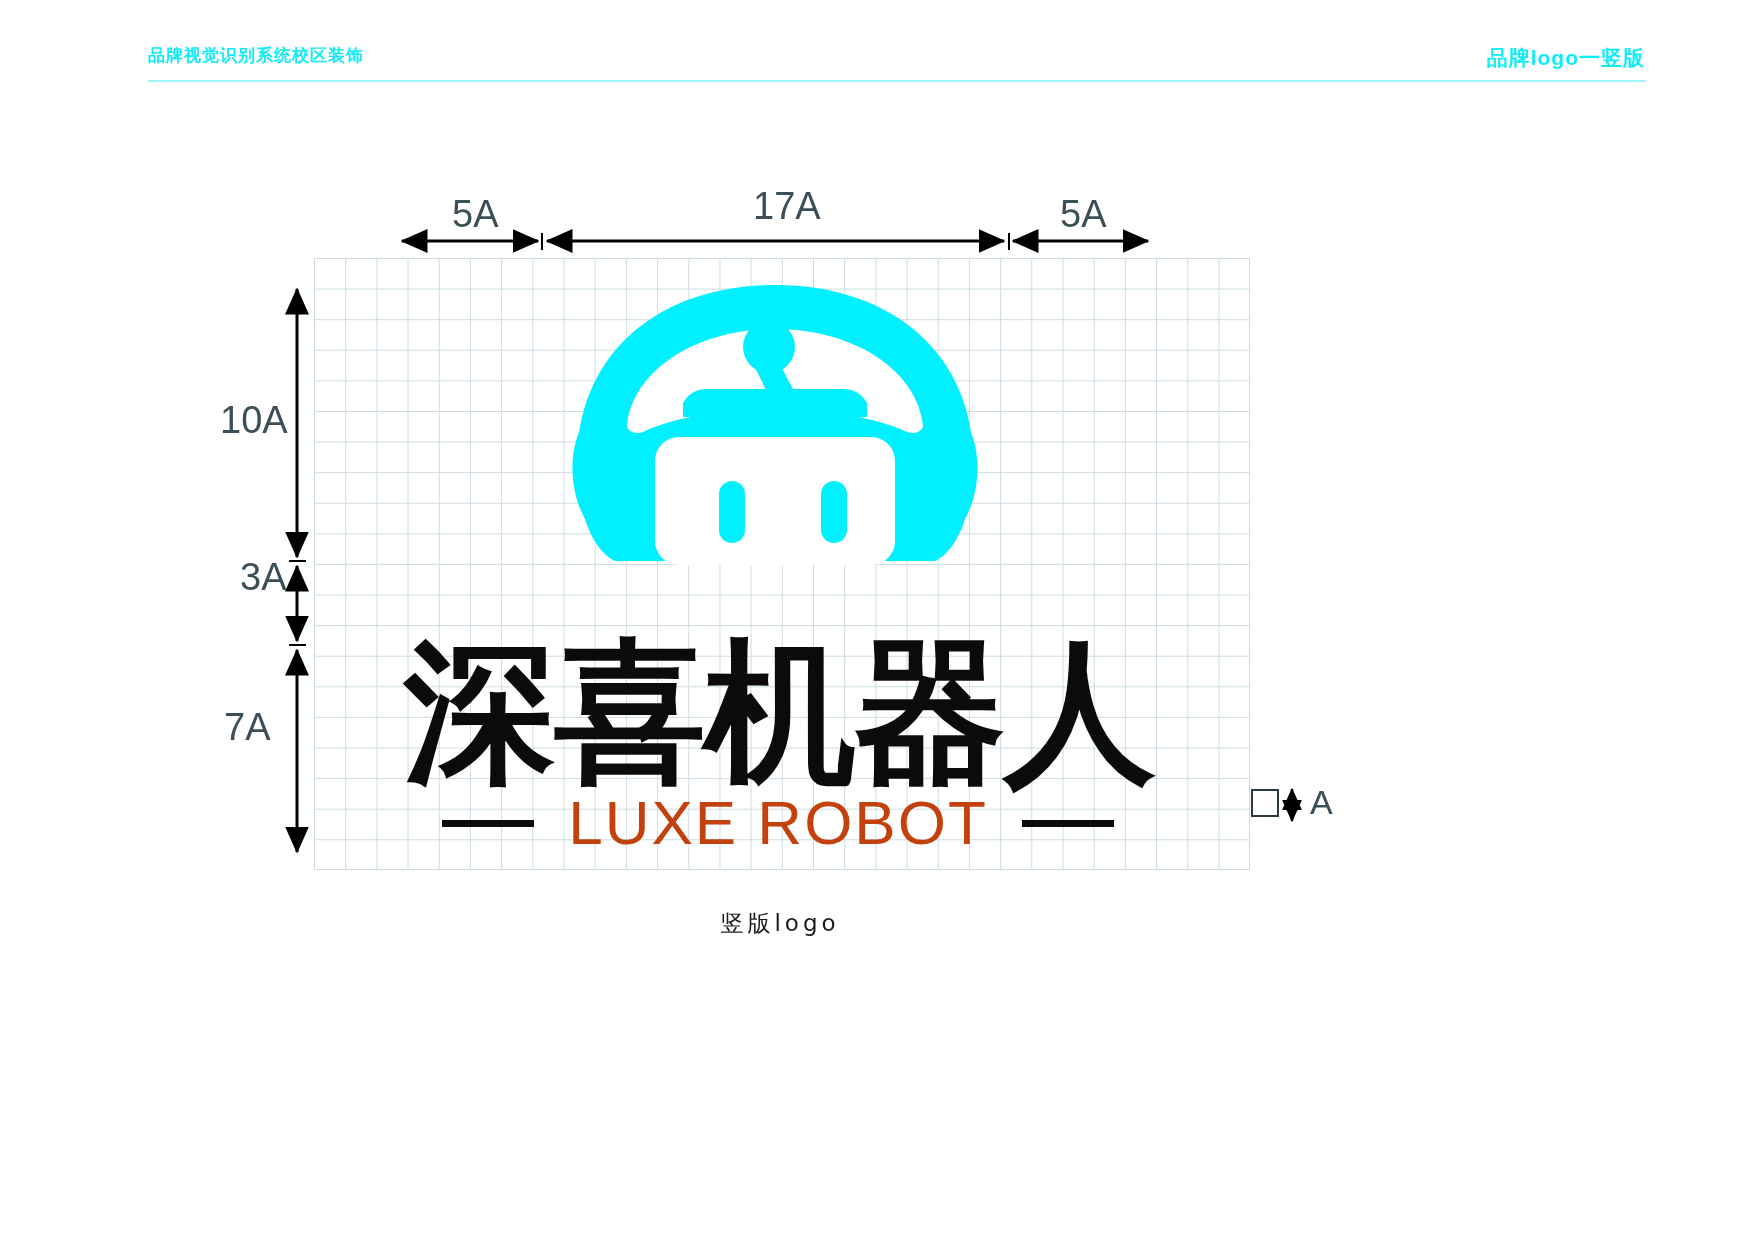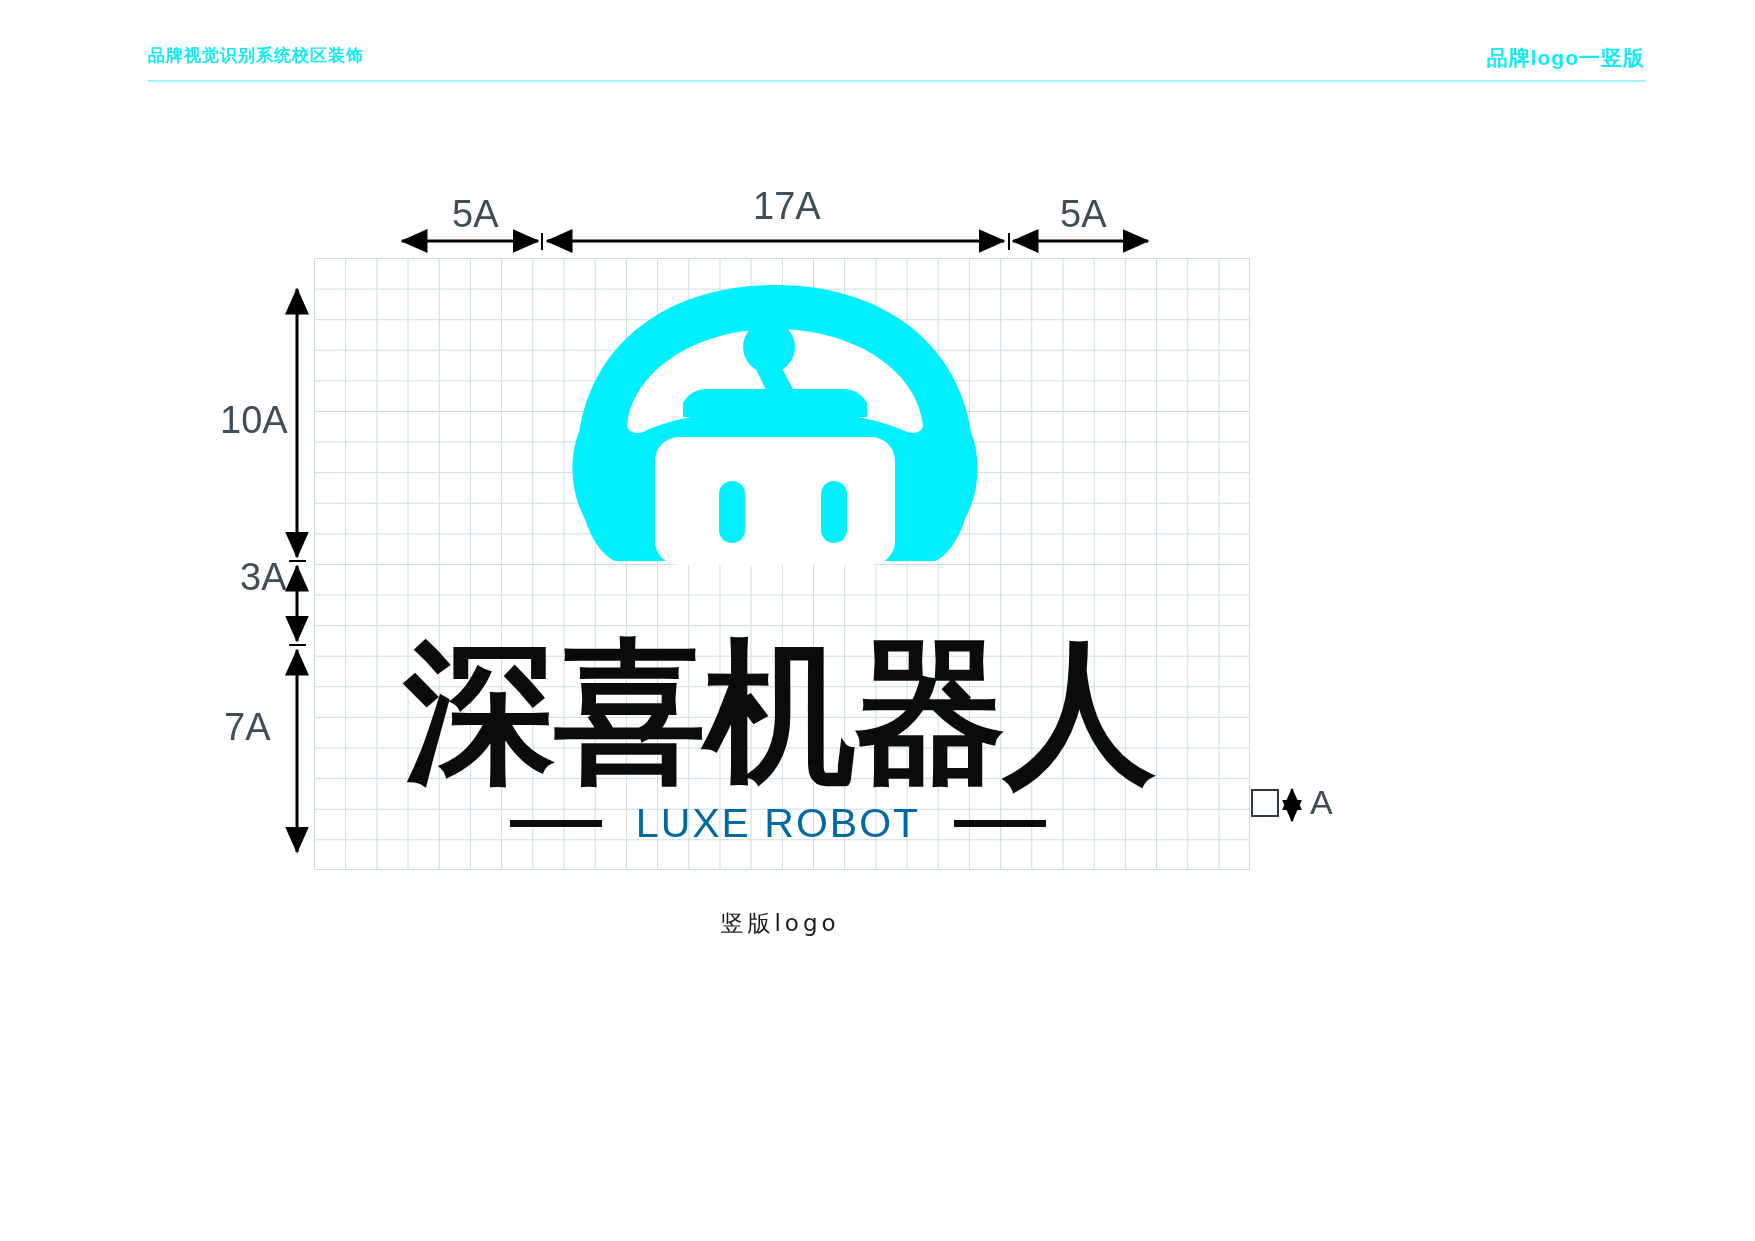--- a/index.html
+++ b/index.html
@@ -71,21 +71,21 @@
     letter-spacing:-2px;white-space:nowrap;
     font-family:"DejaVu Sans","Liberation Sans",sans-serif;
     transform:scaleY(1.02);transform-origin:left top;
   }
   .wordmark-en-row{
     position:absolute;left:404px;top:792px;width:748px;height:62px;
     display:flex;align-items:center;justify-content:center;gap:34px;
   }
   .rule-dash{width:92px;height:7px;background:#0B0B0B;flex:none;}
   .wordmark-en{
-    color:#0369a1;font-size:41px;line-height:62px;
+    color:#c2410c;font-size:62px;line-height:62px;
     letter-spacing:2px;white-space:nowrap;font-weight:400;
     font-family:"Liberation Sans","DejaVu Sans",sans-serif;
   }
 
   
   .unit-square{
     position:absolute;left:1251px;top:789px;width:28px;height:28px;
     border:2px solid #2B3A42;box-sizing:border-box;
   }
 

